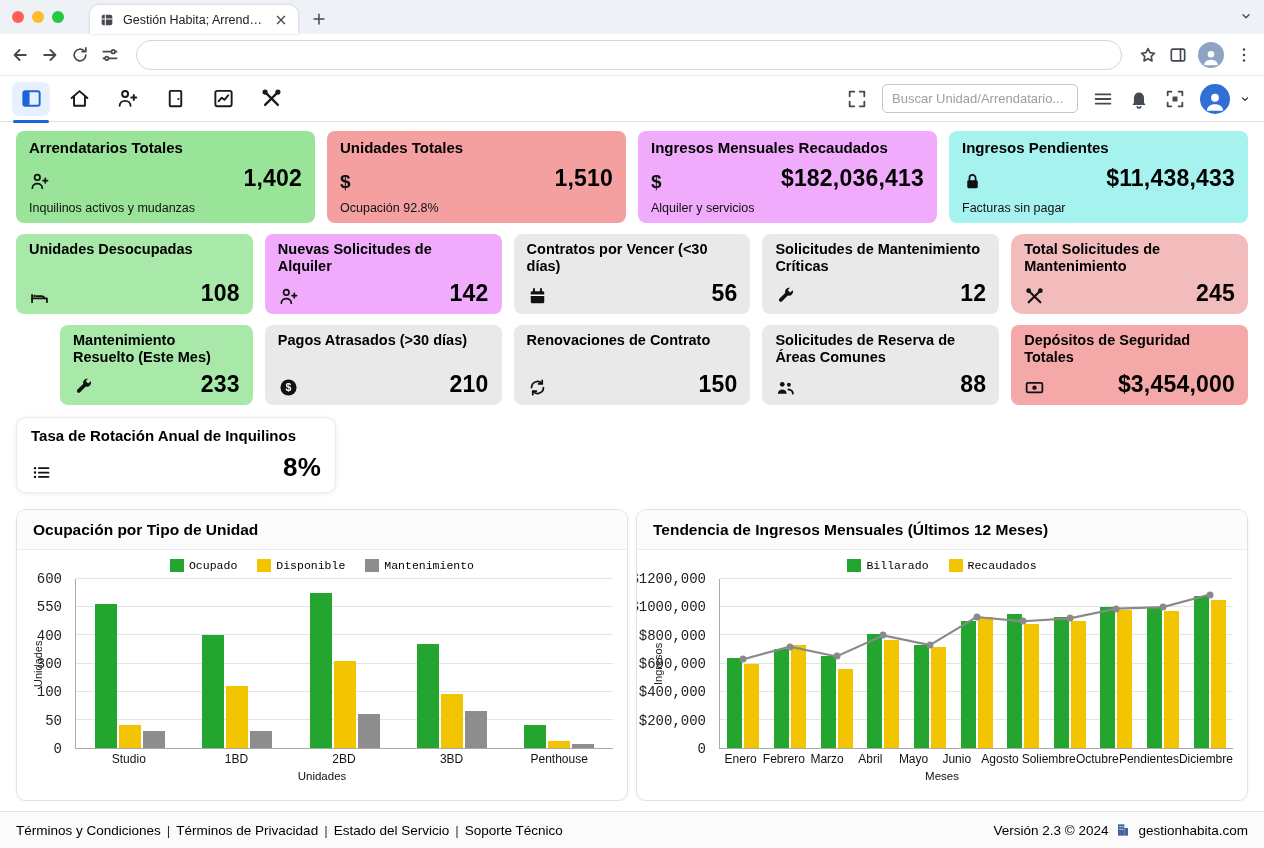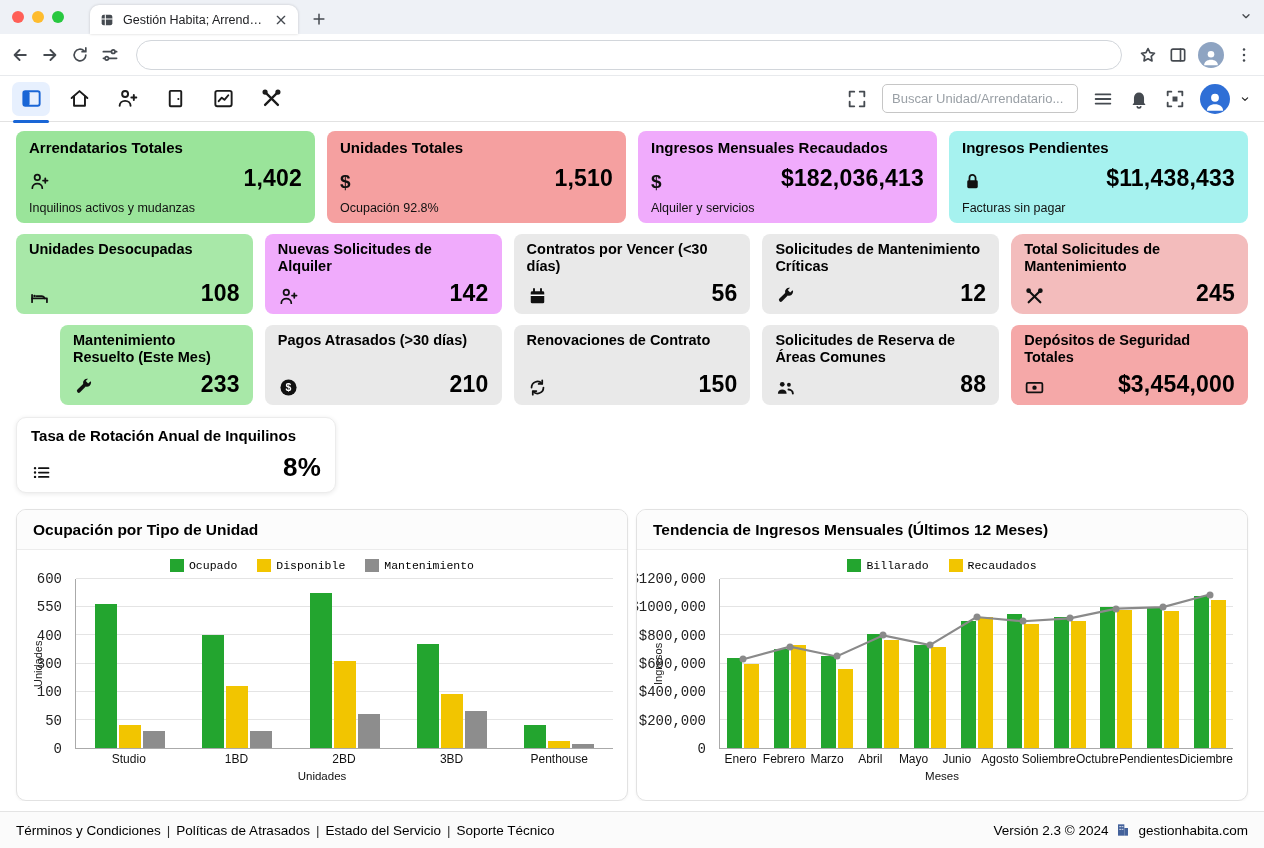--- a/index.html
+++ b/index.html
@@ -642,21 +642,21 @@
           </div>
         </div>
     </div>
   </div>
 </div>
 
 <div class="footer">
   <div class="flinks" id="footer-links">
       <span class="flink">Términos y Condiciones</span>
       <span class="fsep">|</span>
-      <span class="flink">Políticas de Atrasados</span>
+      <span class="flink">Términos de Privacidad</span>
       <span class="fsep">|</span>
       <span class="flink">Estado del Servicio</span>
       <span class="fsep">|</span>
       <span class="flink">Soporte Técnico</span>
     </div>
   <div class="fright">
     <span>Versión 2.3 © 2024</span>
     <span class="flogo" style="color: rgb(68, 98, 155);">
         <svg viewBox="0 0 24 24" fill="none" stroke="currentColor" stroke-width="2" stroke-linecap="round" stroke-linejoin="round">
           <rect x="4.5" y="3.5" width="9.5" height="17" fill="currentColor" stroke="none"></rect>

